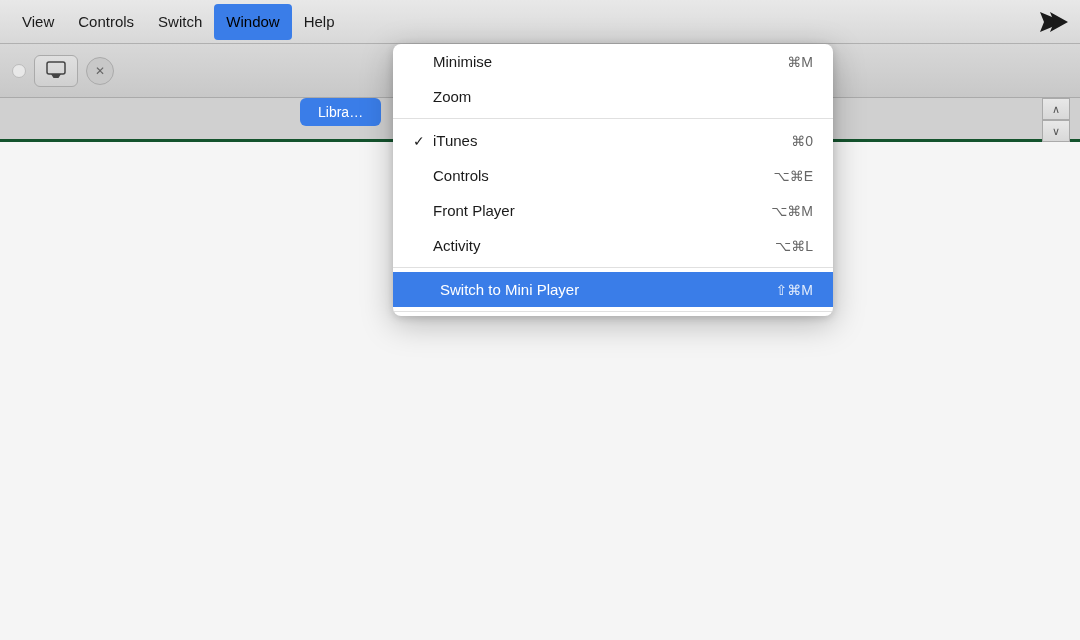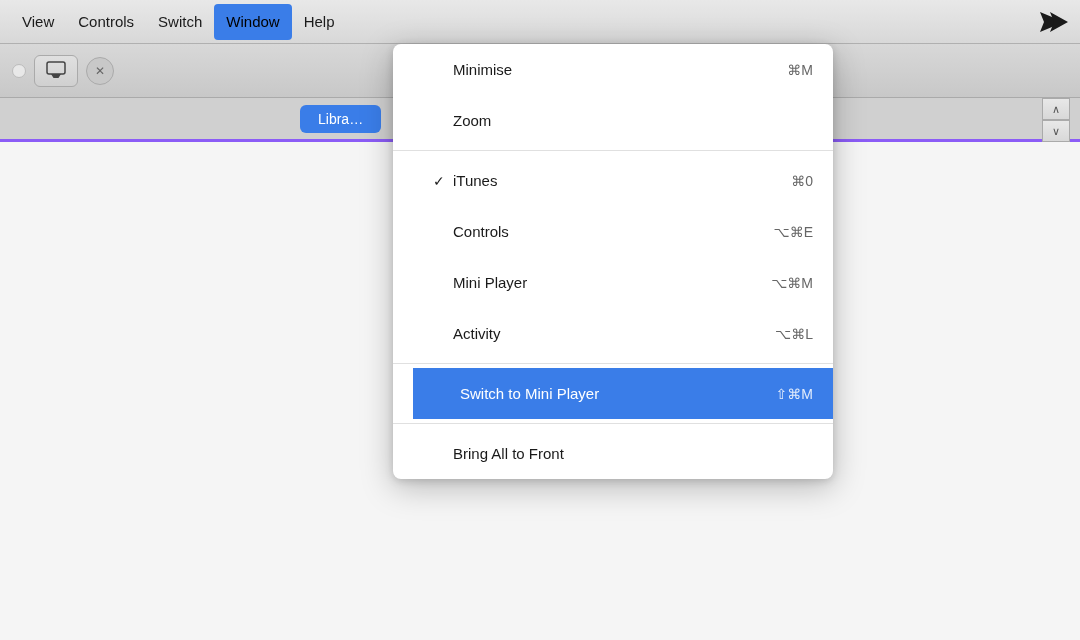--- a/index.html
+++ b/index.html
@@ -106,23 +106,23 @@
       cursor: pointer;
       font-size: 12px;
       color: #666;
     }
 
     
     .nav-area {
       width: 100%;
       height: 44px;
       background: #d0d0d0;
-      border-bottom: 3px solid #8b5cf6;
-      display: flex;
-      align-items: center;
+      border-bottom: 3px solid #14532d;
+      display: flex;
+      align-items: flex-start;
       padding: 0 300px 0 300px;
       gap: 8px;
     }
 
     .nav-tab-active {
       background: #3a7de8;
       color: white;
       padding: 6px 18px;
       border-radius: 6px;
       font-size: 14px;
@@ -166,26 +166,25 @@
       background: white;
       border-radius: 8px;
       box-shadow: 0 8px 32px rgba(0,0,0,0.25), 0 2px 8px rgba(0,0,0,0.15);
       overflow: hidden;
       z-index: 1000;
     }
 
     .menu-item {
       display: flex;
       align-items: center;
-      padding: 17px 20px;
+      padding: 9px 20px;
       font-size: 15px;
       color: #1a1a1a;
       cursor: pointer;
       position: relative;
-      margin-left: 20px;
     }
 
     .menu-item.highlighted {
       background: #3a7de8;
       color: white;
       gap: 7px;
     }
 
     .menu-item .checkmark {
       width: 20px;
@@ -294,41 +293,36 @@
   </div>
 
   <div class="menu-item">
     <span class="checkmark"></span>
     <span class="label">Controls</span>
     <span class="shortcut">⌥⌘E</span>
   </div>
 
   <div class="menu-item">
     <span class="checkmark"></span>
-    <span class="label">Mini Player</span>
+    <span class="label">Front Player</span>
     <span class="shortcut">⌥⌘M</span>
   </div>
 
   <div class="menu-item">
     <span class="checkmark"></span>
     <span class="label">Activity</span>
     <span class="shortcut">⌥⌘L</span>
   </div>
 
   <div class="menu-separator"></div>
 
   <div class="menu-item highlighted">
     <span class="checkmark"></span>
     <span class="label">Switch to Mini Player</span>
     <span class="shortcut">⇧⌘M</span>
   </div>
 
   <div class="menu-separator"></div>
 
-  <div class="menu-item">
-    <span class="checkmark"></span>
-    <span class="label">Bring All to Front</span>
-    <span class="shortcut"></span>
-  </div>
 
 </div>
 
 <div class="main-content"></div>
 
 </body></html>

